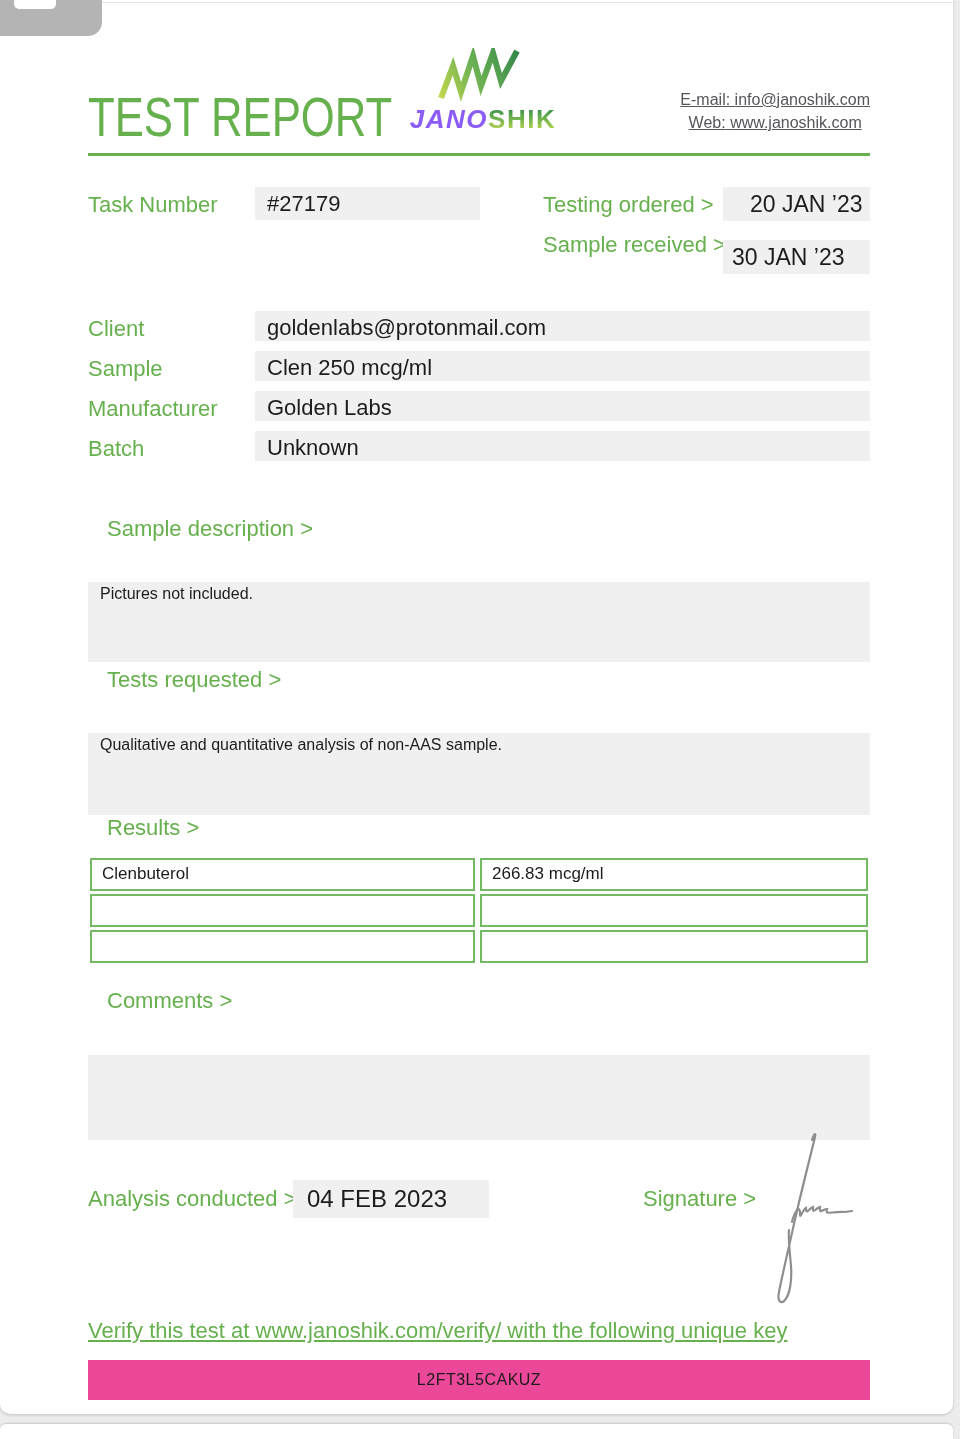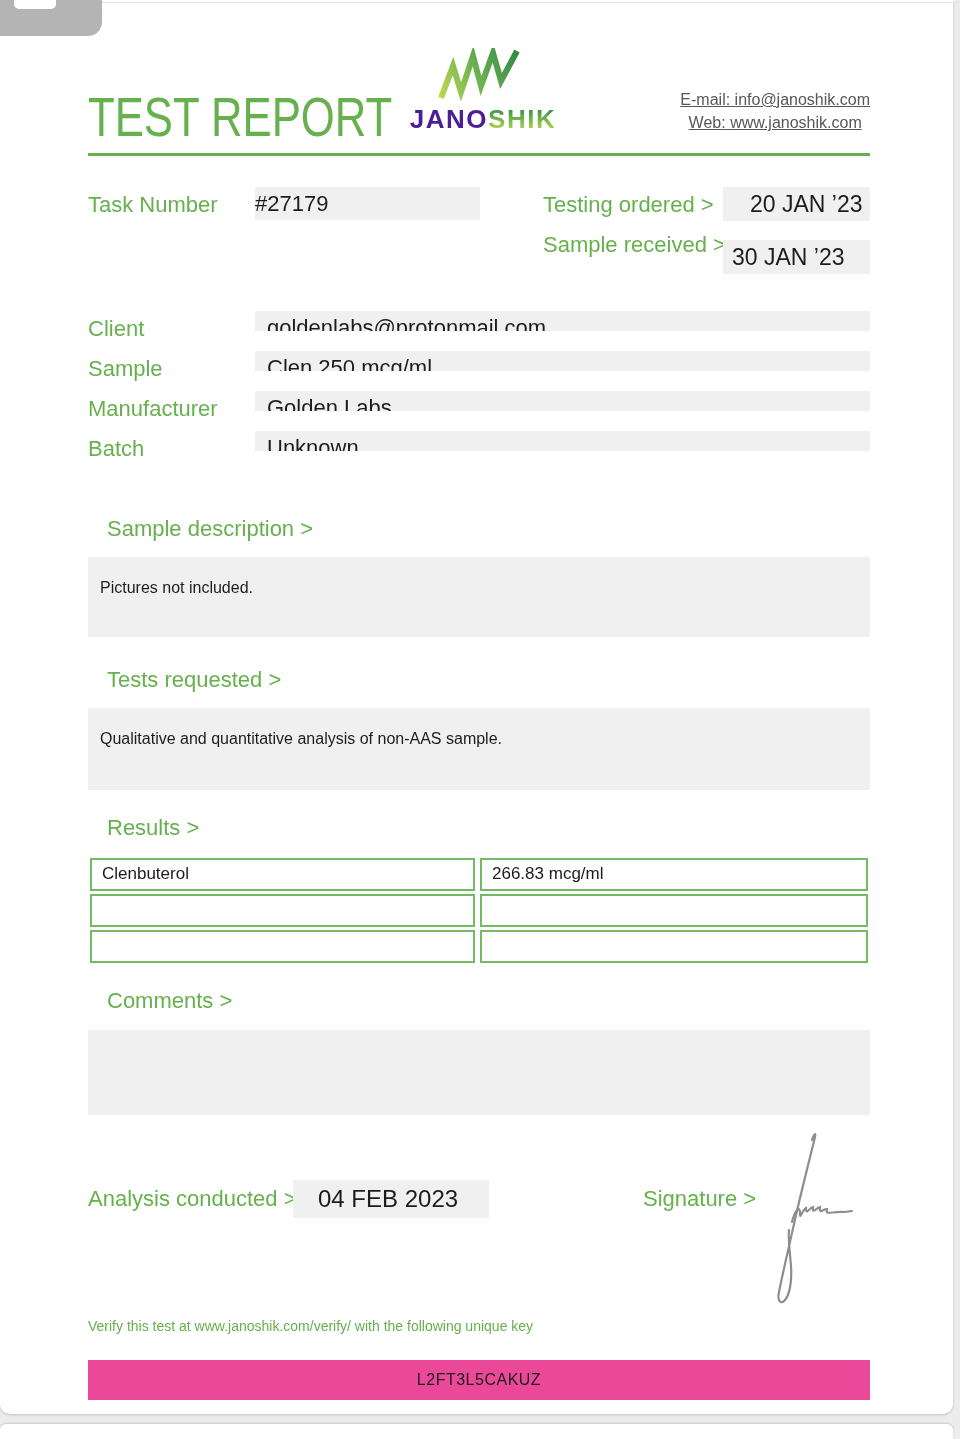--- a/index.html
+++ b/index.html
@@ -25,69 +25,69 @@
   .abs{position:absolute;z-index:3;}
 
   
   .title{
     left:88px;top:84px;font-size:56px;color:#66b04d;white-space:nowrap;
     transform:scaleX(0.78);transform-origin:left center;letter-spacing:0;
   }
   .logo-wrap{left:398px;top:48px;width:170px;text-align:center;}
   .logo-mark{display:block;margin:0 auto;}
   .logo-word{font-size:26px;font-weight:bold;letter-spacing:1.5px;white-space:nowrap;margin-top:2px;}
-  .logo-jano{color:#4c1d95;}
+  .logo-jano{color:#8b5cf6;font-style:italic;}
   .logo-shik{
     background:linear-gradient(180deg,#2f8a4a 10%,#7ab84e 55%,#cfdd4e 100%);
     -webkit-background-clip:text;background-clip:text;color:transparent;
   }
   .contact{right:90px;top:88px;text-align:center;font-size:16px;line-height:23px;color:#55565a;white-space:nowrap;text-decoration:underline;}
   .rule{left:88px;top:153px;width:782px;height:3px;background:#66b04d;}
 
   .green{color:#66b04d;}
   .lab{font-size:22px;white-space:nowrap;}
   .field{
     background:#f0f0f0;font-size:22px;white-space:nowrap;overflow:hidden;
     box-sizing:border-box;
   }
 
   
   .task-label{left:88px;top:192px;}
-  .task-number{left:255px;top:187px;width:225px;height:33px;line-height:33px;}
+  .task-number{left:255px;top:187px;width:225px;height:33px;line-height:33px;padding-left:12px;}
   .ord-label{left:543px;top:192px;}
   .ord-value{left:723px;top:187px;width:147px;height:34px;line-height:34px;padding-left:27px;font-size:23px;}
   .rec-label{left:543px;top:232px;}
   .rec-value{left:723px;top:240px;width:147px;height:34px;line-height:34px;padding-left:9px;font-size:23px;}
 
   
   .d-label{left:88px;width:165px;}
-  .d-value{left:255px;width:615px;height:20px;line-height:33px;padding-left:12px;}
+  .d-value{left:255px;width:615px;height:30px;line-height:33px;padding-left:12px;}
 
   .section-h{left:88px;font-size:22px;margin-left:19px;}
   .bigbox{
     left:88px;width:782px;background:#f0f0f0;font-size:16px;
-    box-sizing:border-box;padding:22px 12px;color:#1c1c1c;
+    box-sizing:border-box;padding:3px 12px;color:#1c1c1c;margin-top:25px;
   }
 
   
   .rtable{left:90px;top:858px;width:778px;}
   .rrow{display:flex;gap:5px;margin-bottom:3px;}
   .rcell{
     border:2px solid #74b964;height:33px;box-sizing:border-box;
     font-size:17px;line-height:28px;padding-left:10px;background:#ffffff;white-space:nowrap;
   }
   .c1{width:385px;}
   .c2{flex:1;}
 
   
   .analysis-label{left:88px;top:1186px;}
-  .analysis-date{left:293px;top:1180px;width:196px;height:38px;line-height:38px;padding-left:25px;font-size:24px;}
+  .analysis-date{left:293px;top:1180px;width:196px;height:38px;line-height:38px;padding-left:14px;font-size:24px;}
   .sig-label{left:643px;top:1186px;}
   .sig-svg{left:755px;top:1126px;}
-  .verify{left:88px;top:1318px;font-size:14px;white-space:nowrap;}
+  .verify{left:88px;top:1318px;font-size:22px;white-space:nowrap;text-decoration:underline;}
   .keybox{
     left:88px;top:1360px;width:782px;height:40px;background:#ec4899;
     text-align:center;font-size:16px;line-height:40px;letter-spacing:.5px;
   }
 </style>
 </head>
 <body>
 
 <div class="page"></div>
 <div class="top-hairline"></div>

